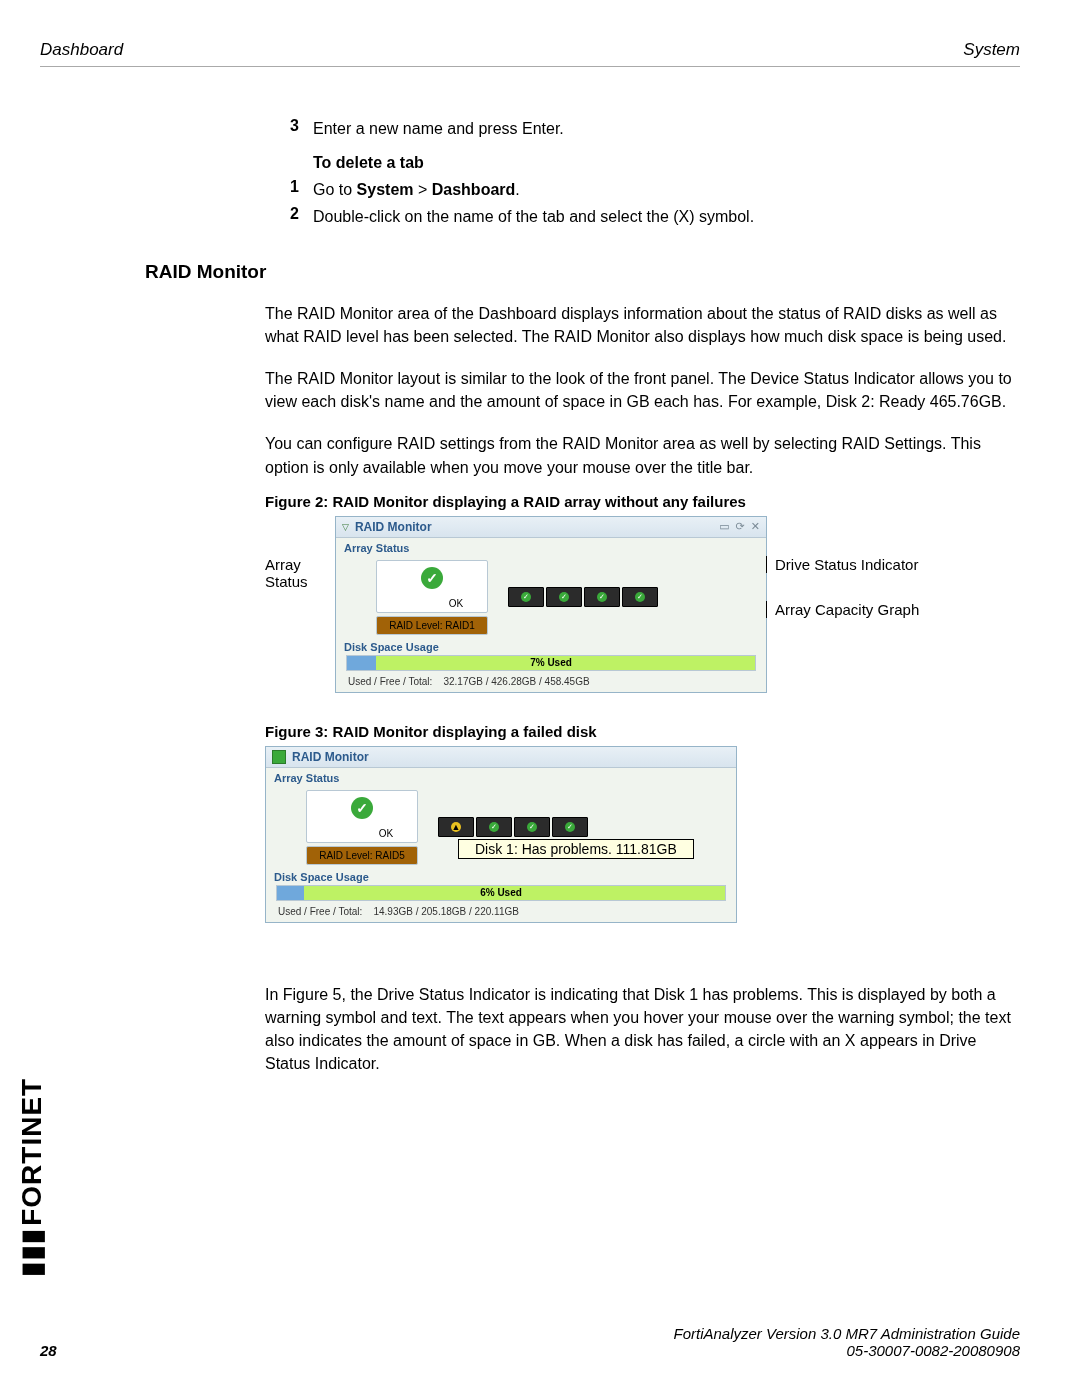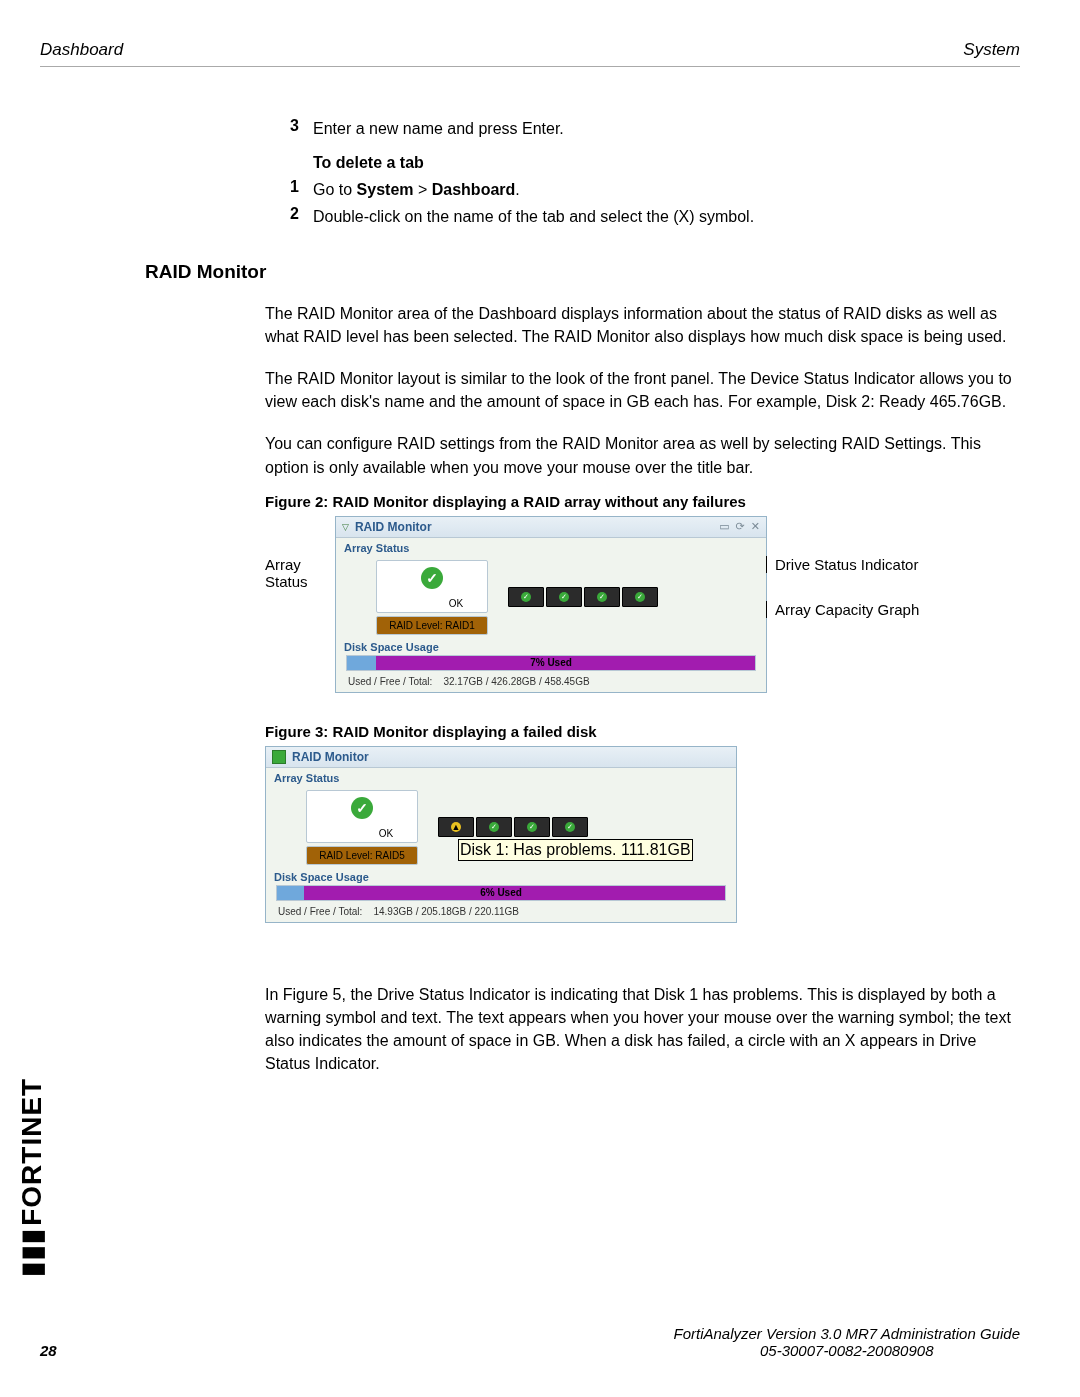--- a/index.html
+++ b/index.html
@@ -26,34 +26,34 @@
   .array-row{display:flex;align-items:center;padding:4px 0 2px;}
   .ok-box{border:1px solid #b8c8d4;background:#fff;width:110px;margin-left:40px;text-align:center;padding:6px 0 3px;border-radius:2px;}
   .ok-circle{width:22px;height:22px;border-radius:50%;background:#3aa93a;display:inline-flex;align-items:center;justify-content:center;color:#fff;font-weight:bold;font-size:14px;}
   .ok-label{font-size:10px;margin-top:9px;padding-left:48px;}
   .raid-level-box{border:1px solid #b8c8d4;background:#a16207;width:110px;margin:3px 0 0 40px;text-align:center;font-size:10px;padding:3px 0;border-radius:2px;}
   .drives{display:flex;gap:2px;margin-left:20px;}
   .drive{width:34px;height:18px;background:#2b2b2b;border:1px solid #000;display:flex;align-items:center;justify-content:center;border-radius:1px;}
   .drive .led{width:10px;height:10px;border-radius:50%;background:#3aa93a;display:inline-flex;align-items:center;justify-content:center;color:#fff;font-size:7px;}
   .drive.warn .led{background:#e8c020;color:#000;font-size:9px;}
   .usage-bar-wrap{padding:0 10px 2px;}
-  .usage-bar{height:14px;background:#a21caf;border:1px solid #b8c8d4;position:relative;font-size:10px;text-align:center;line-height:14px;font-weight:bold;}
+  .usage-bar{height:14px;background:#bef264;border:1px solid #b8c8d4;position:relative;font-size:10px;text-align:center;line-height:14px;font-weight:bold;}
   .usage-bar .fill{position:absolute;left:0;top:0;bottom:0;background:#6fa8dc;}
   .usage-bar .txt{position:relative;}
   .usage-totals{font-size:10px;padding:3px 12px 5px;color:#333;}
   .fig2-right{font-size:15px;padding-left:12px;display:flex;flex-direction:column;gap:28px;padding-top:40px;}
   .fig2-right div{border-left:1px solid #000;padding-left:8px;margin-left:-13px;}
   
   .fig3-wrap{display:flex;align-items:flex-start;}
   .widget3{width:470px;}
-  .tooltip{position:absolute;background:#ffffe1;border:1px solid #000;font-size:16px;padding:1px 1px;white-space:nowrap;}
+  .tooltip{position:absolute;background:#ffffe1;border:1px solid #000;font-size:14px;padding:1px 16px;white-space:nowrap;}
   .fig3-right{font-size:15px;padding-left:24px;padding-top:40px;line-height:1.4;}
   
   .footer{position:absolute;bottom:38px;left:40px;right:60px;display:flex;justify-content:space-between;align-items:flex-end;font-style:italic;font-size:15px;}
-  .footer .right{text-align:center;}
+  .footer .right{text-align:right;}
   .page-num{font-weight:bold;font-style:italic;}
   
   .brand{position:absolute;left:48px;bottom:120px;transform:rotate(-90deg);transform-origin:left bottom;font-family:Arial,sans-serif;font-weight:bold;font-size:28px;letter-spacing:1px;display:flex;align-items:center;gap:2px;}
 </style>
 </head>
 <body>
 
 <div class="page">
 
   <div class="header">

